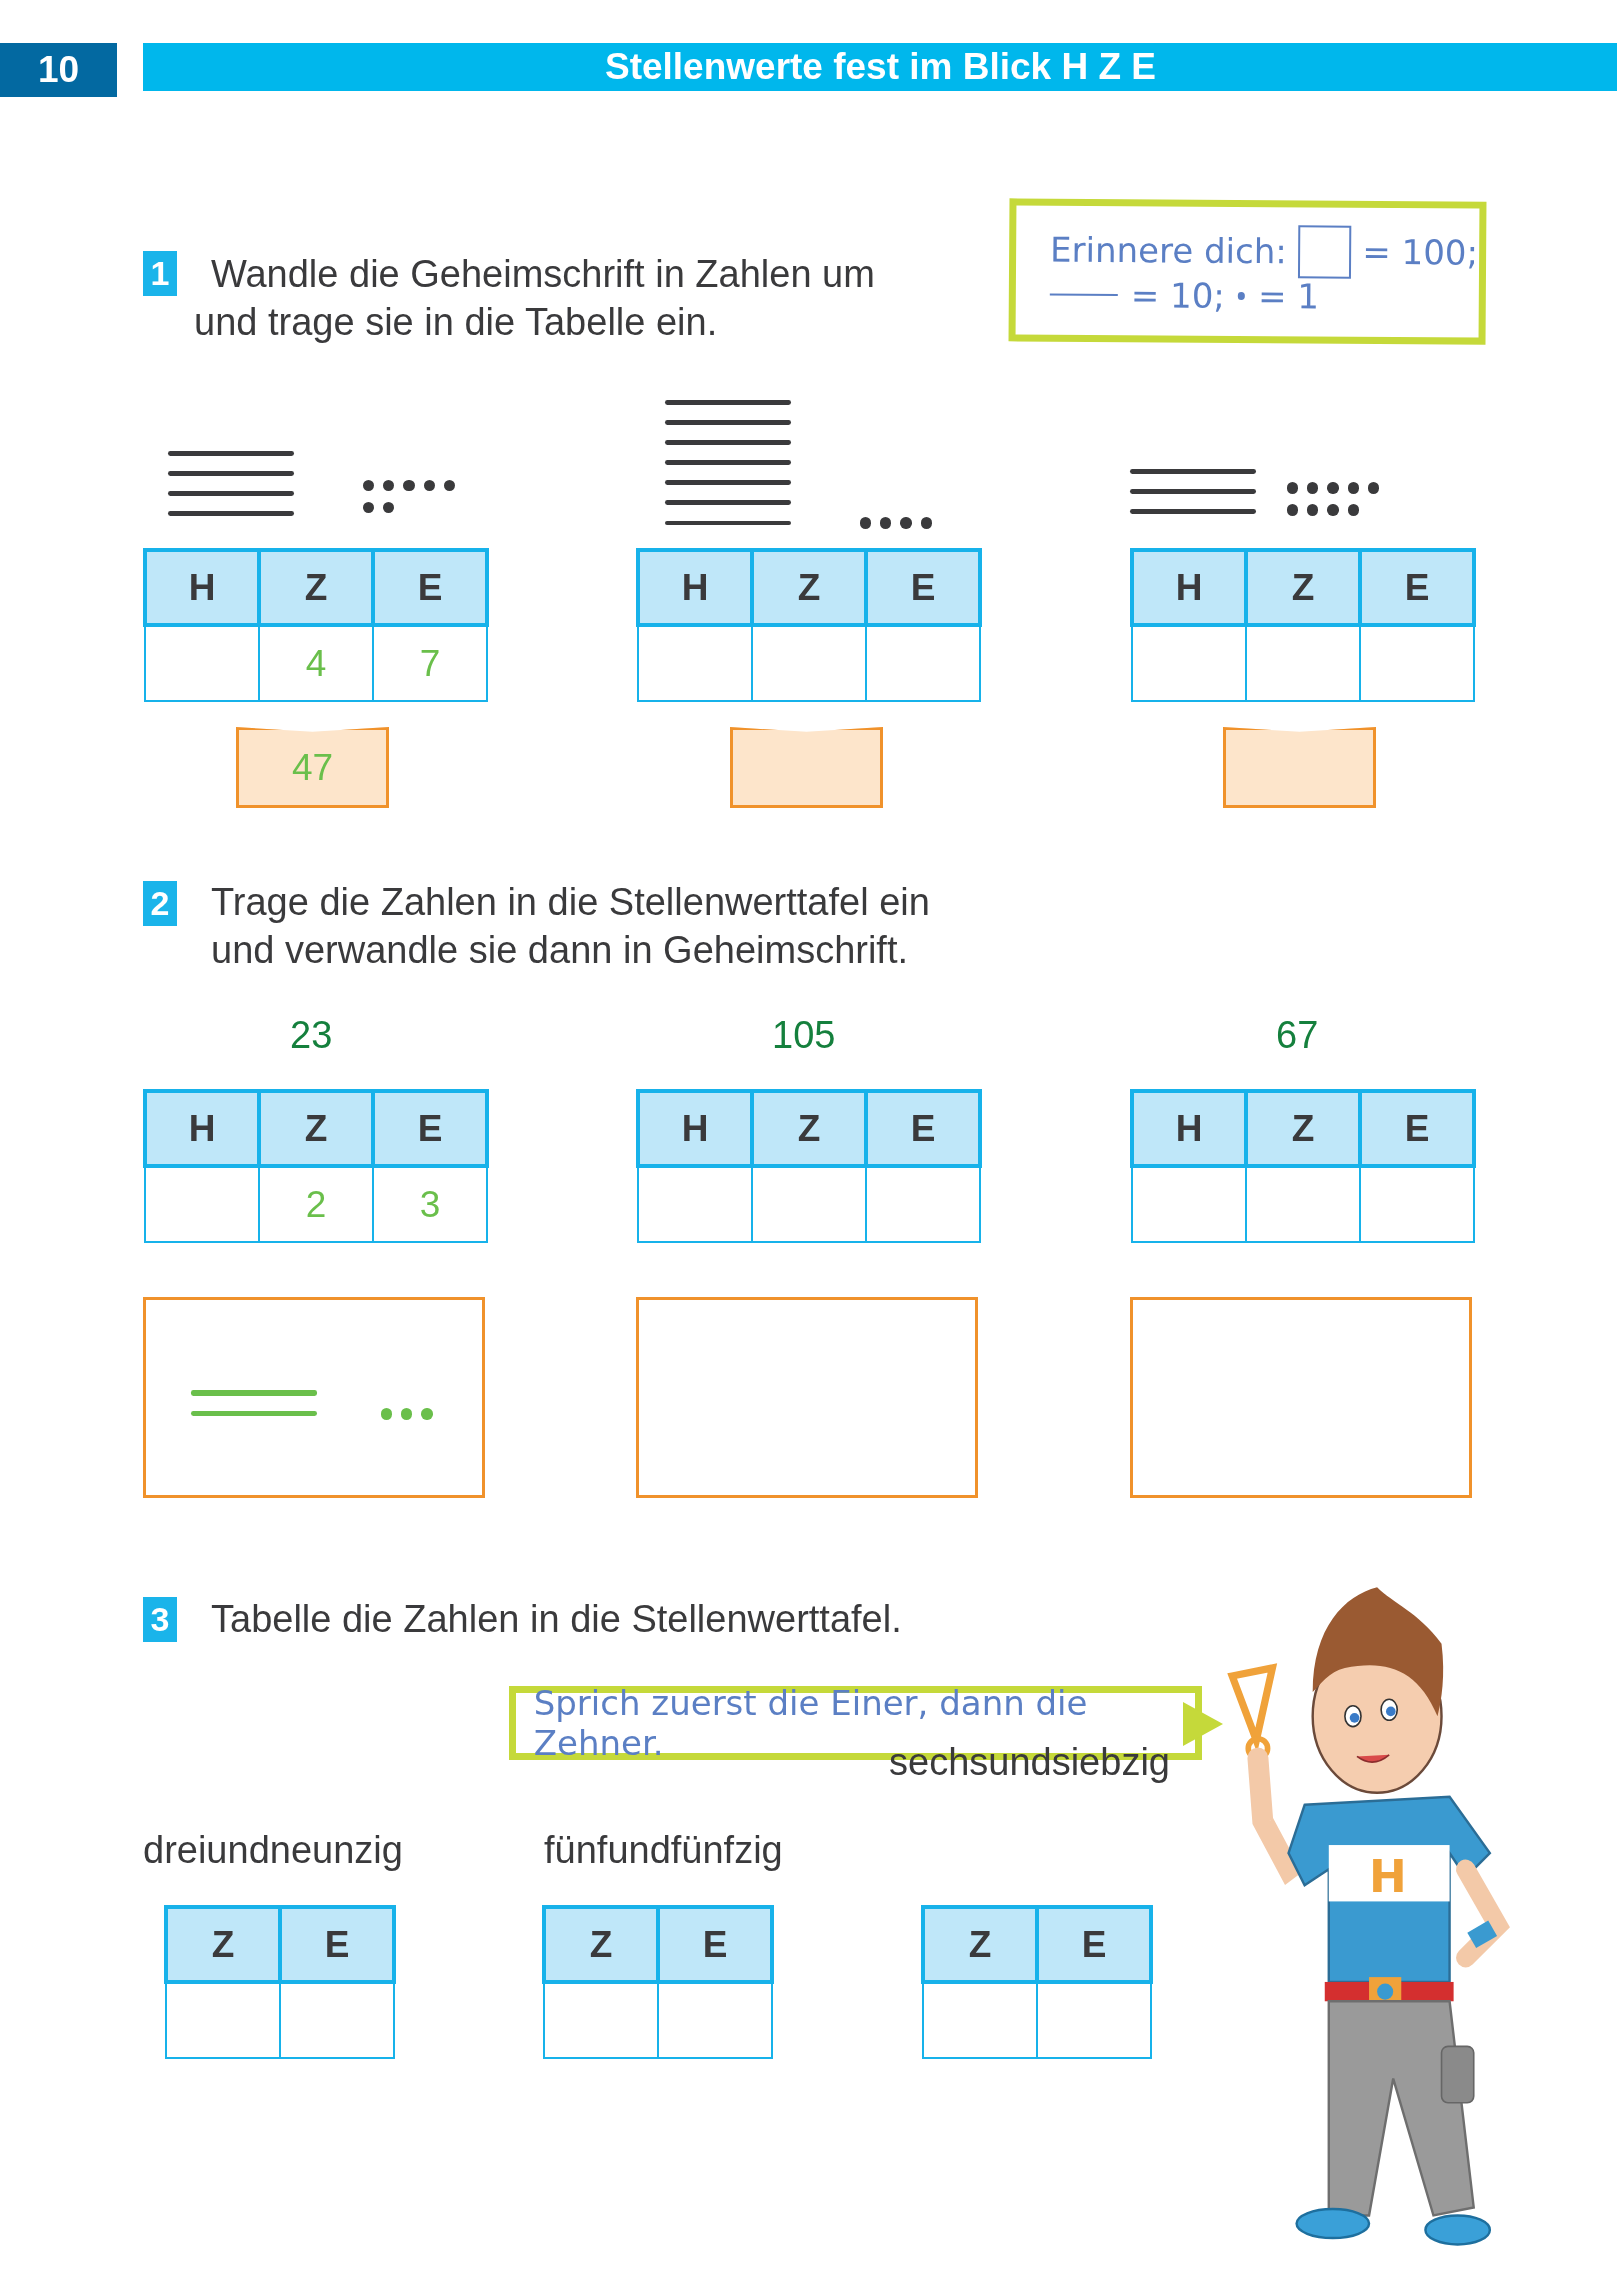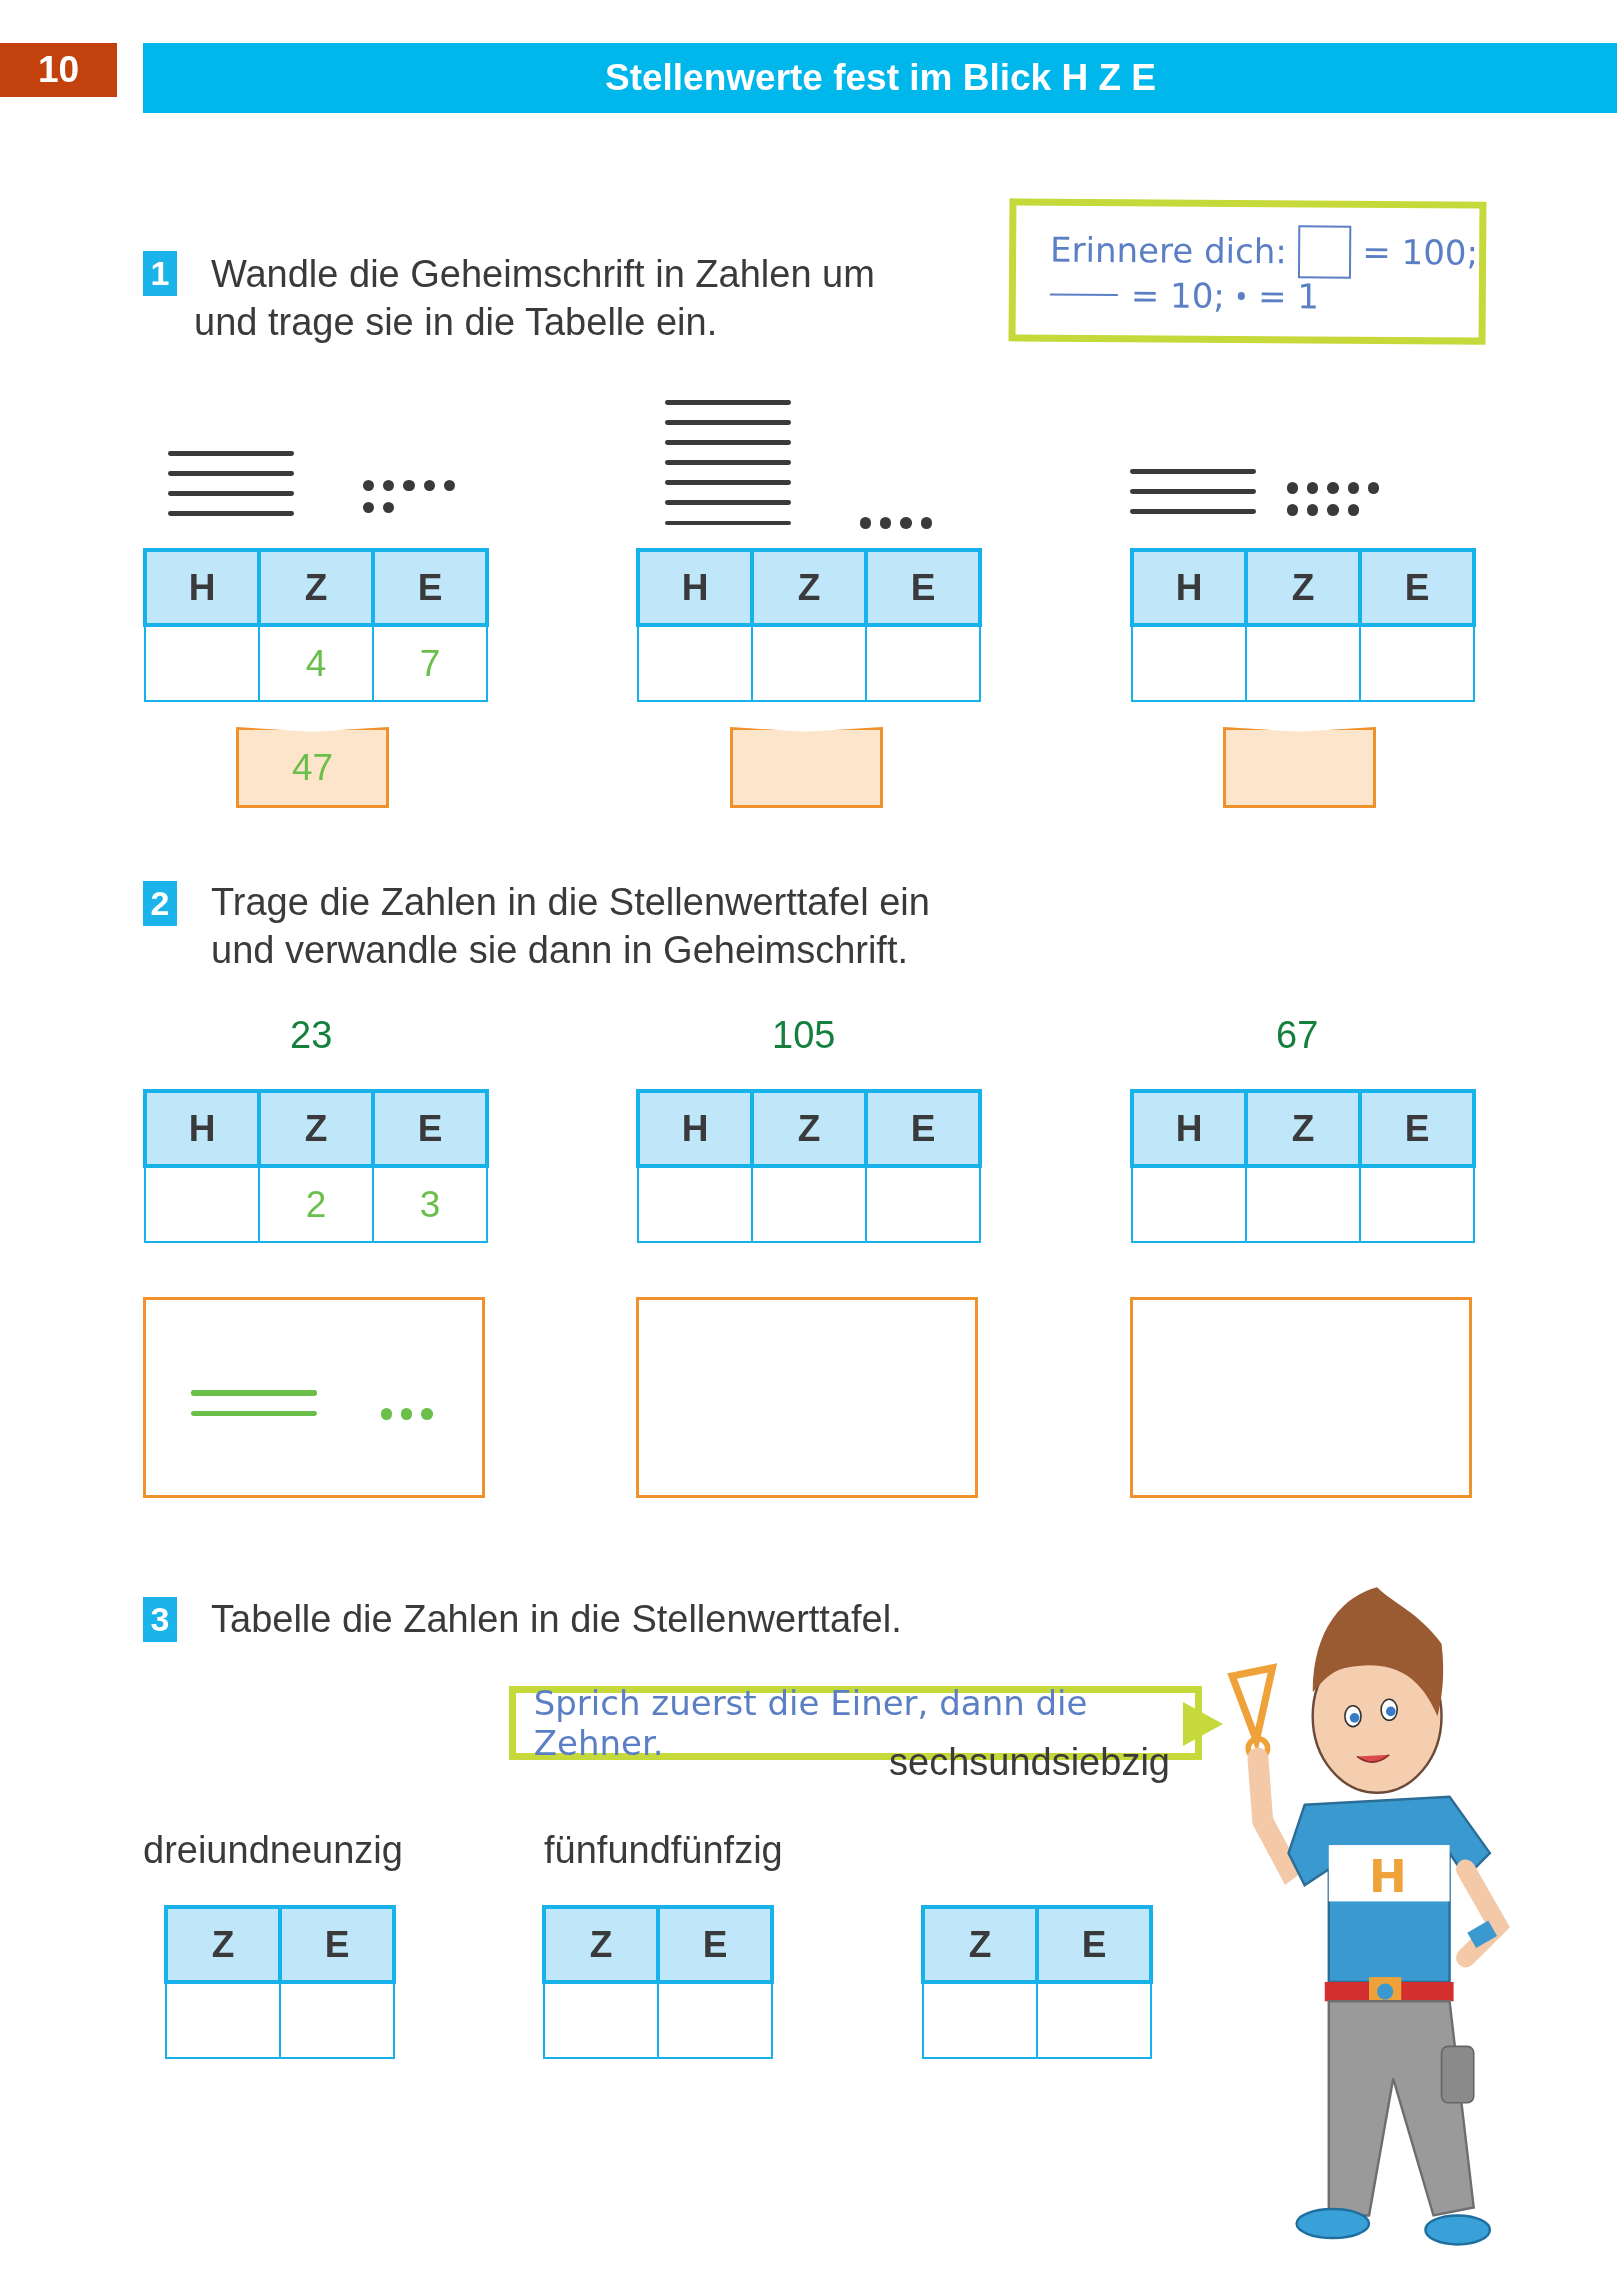--- a/index.html
+++ b/index.html
@@ -1,23 +1,23 @@
 <!DOCTYPE html>
 <html style="font-size:13px"><head>
 <meta charset="utf-8">
 <style>
   html, body { margin:0; padding:0; background:#ffffff; }
   body { width:1618px; height:2284px; position:relative; overflow:hidden;
          font-family:"Liberation Sans", "DejaVu Sans", sans-serif; color:#3a3a3c; }
   .abs { position:absolute; }
 
   
-  .page-num { left:0; top:43px; width:117px; height:54px; background:#c2410c; color:#fff;
+  .page-num { left:0; top:43px; width:117px; height:54px; background:#0369a1; color:#fff;
               font-weight:bold; font-size:37px; display:flex; align-items:center; justify-content:center; }
-  .title-bar { left:143px; top:43px; width:1475px; height:70px; background:#00b7ec; color:#fff;
+  .title-bar { left:143px; top:43px; width:1475px; height:48px; background:#00b7ec; color:#fff;
                font-weight:bold; font-size:37px; display:flex; align-items:center; justify-content:center; }
   .title-bar span { margin-right:0; }
 
   
   .badge { width:34px; height:45px; background:#1ab4ea; color:#fff; font-weight:bold; font-size:34px;
            display:flex; align-items:center; justify-content:center; }
   .instr { font-size:38px; line-height:48px; color:#3a3a3c; white-space:nowrap; }
 
   
   .reminder { left:1009px; top:200px; width:477px; height:143px; border:7.3px solid #c5d93a;

